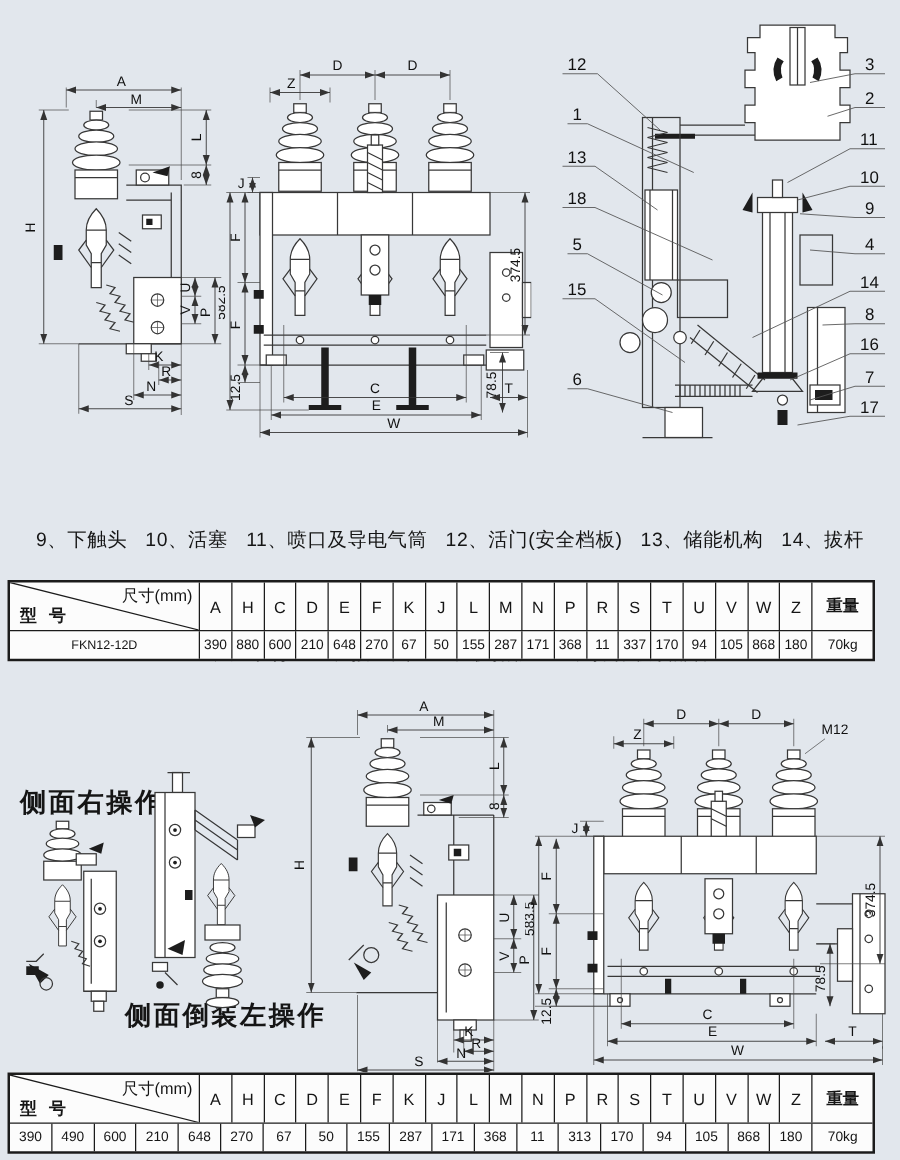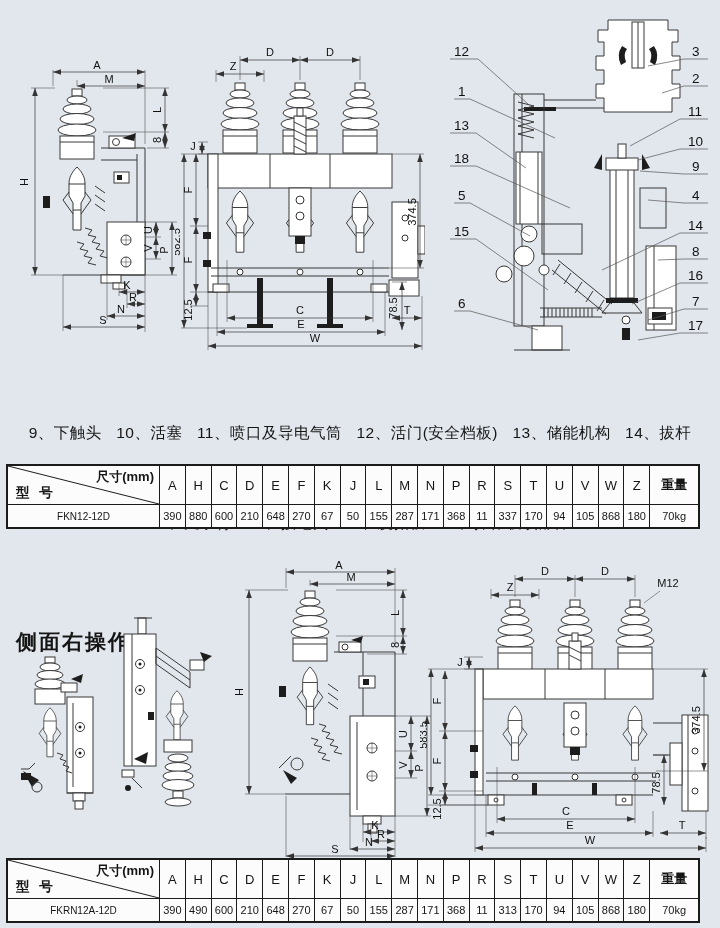--- a/index.html
+++ b/index.html
@@ -19,21 +19,21 @@
   .legend{position:absolute;left:0;top:358px;width:720px;text-align:center;
           font-size:15.5px;font-weight:500;line-height:30px;letter-spacing:.5px;white-space:pre;}
   
   .cnlabel{position:absolute;font-size:21px;font-weight:600;letter-spacing:2px;}
   
   .dtable{position:absolute;left:6px;width:694px;border:2px solid #1b1b1b;background:#fcfcfc;box-sizing:border-box;}
   .trow{display:flex;width:100%;}
   .trow.head{height:38px;border-bottom:1.5px solid #1b1b1b;}
   .trow.body{height:22px;}
   .tcorner{flex:none;width:152px;position:relative;border-right:1px solid #1b1b1b;box-sizing:border-box;}
-  .tcorner .ctop{position:absolute;top:2px;right:5px;font-size:13px;font-weight:700;}
+  .tcorner .ctop{position:absolute;top:2px;right:5px;font-size:13px;font-weight:400;}
   .tcorner .cbot{position:absolute;bottom:2px;left:8px;font-size:13.5px;font-weight:700;letter-spacing:3px;}
   .tmodel{flex:none;width:152px;border-right:1px solid #1b1b1b;box-sizing:border-box;
           display:flex;align-items:center;justify-content:center;font-size:10px;}
   .tc{flex:1;border-right:1px solid #1b1b1b;box-sizing:border-box;
       display:flex;align-items:center;justify-content:center;font-size:13px;}
   .tc.val{font-size:11px;}
   .tc.wt{flex:none;width:48px;border-right:none;}
   .tc.wt.hd{font-weight:700;text-align:right;}
   .diag{position:absolute;left:0;top:0;width:100%;height:100%;}
 </style>
@@ -319,20 +319,21 @@
       <div class="tc val">170</div>
       <div class="tc val">94</div>
       <div class="tc val">105</div>
       <div class="tc val">868</div>
       <div class="tc val">180</div>
       <div class="tc val wt">70kg</div>
     </div>
   </div>
 
   <div class="cnlabel" style="left:16px;top:628px">侧面右操作</div>
+  <div class="cnlabel" style="left:100px;top:798px">侧面倒装左操作</div>
 
   <svg class="abs" style="left:15px;top:655px" width="95" height="160" viewBox="0 0 95 160">
     <g>
       <rect class="wf" x="30" y="2" width="10" height="6"></rect>
       <ellipse class="wf" cx="35" cy="12" rx="10" ry="4"></ellipse>
       <ellipse class="wf" cx="35" cy="20" rx="13" ry="4.5"></ellipse>
       <ellipse class="wf" cx="35" cy="29" rx="15" ry="5"></ellipse>
       <rect class="wf" x="20" y="34" width="30" height="15"></rect>
       <rect class="wf" x="46" y="28" width="16" height="9"></rect>
       <path class="df" d="M56,24 l12,-5 -2,9 z"></path>
@@ -544,21 +545,20 @@
       <div class="tc">R</div>
       <div class="tc">S</div>
       <div class="tc">T</div>
       <div class="tc">U</div>
       <div class="tc">V</div>
       <div class="tc">W</div>
       <div class="tc">Z</div>
       <div class="tc wt hd">重量</div>
     </div>
     <div class="trow body">
-      <div class="tmodel">FKRN12A-12D</div>
       <div class="tc val">390</div>
       <div class="tc val">490</div>
       <div class="tc val">600</div>
       <div class="tc val">210</div>
       <div class="tc val">648</div>
       <div class="tc val">270</div>
       <div class="tc val">67</div>
       <div class="tc val">50</div>
       <div class="tc val">155</div>
       <div class="tc val">287</div>

